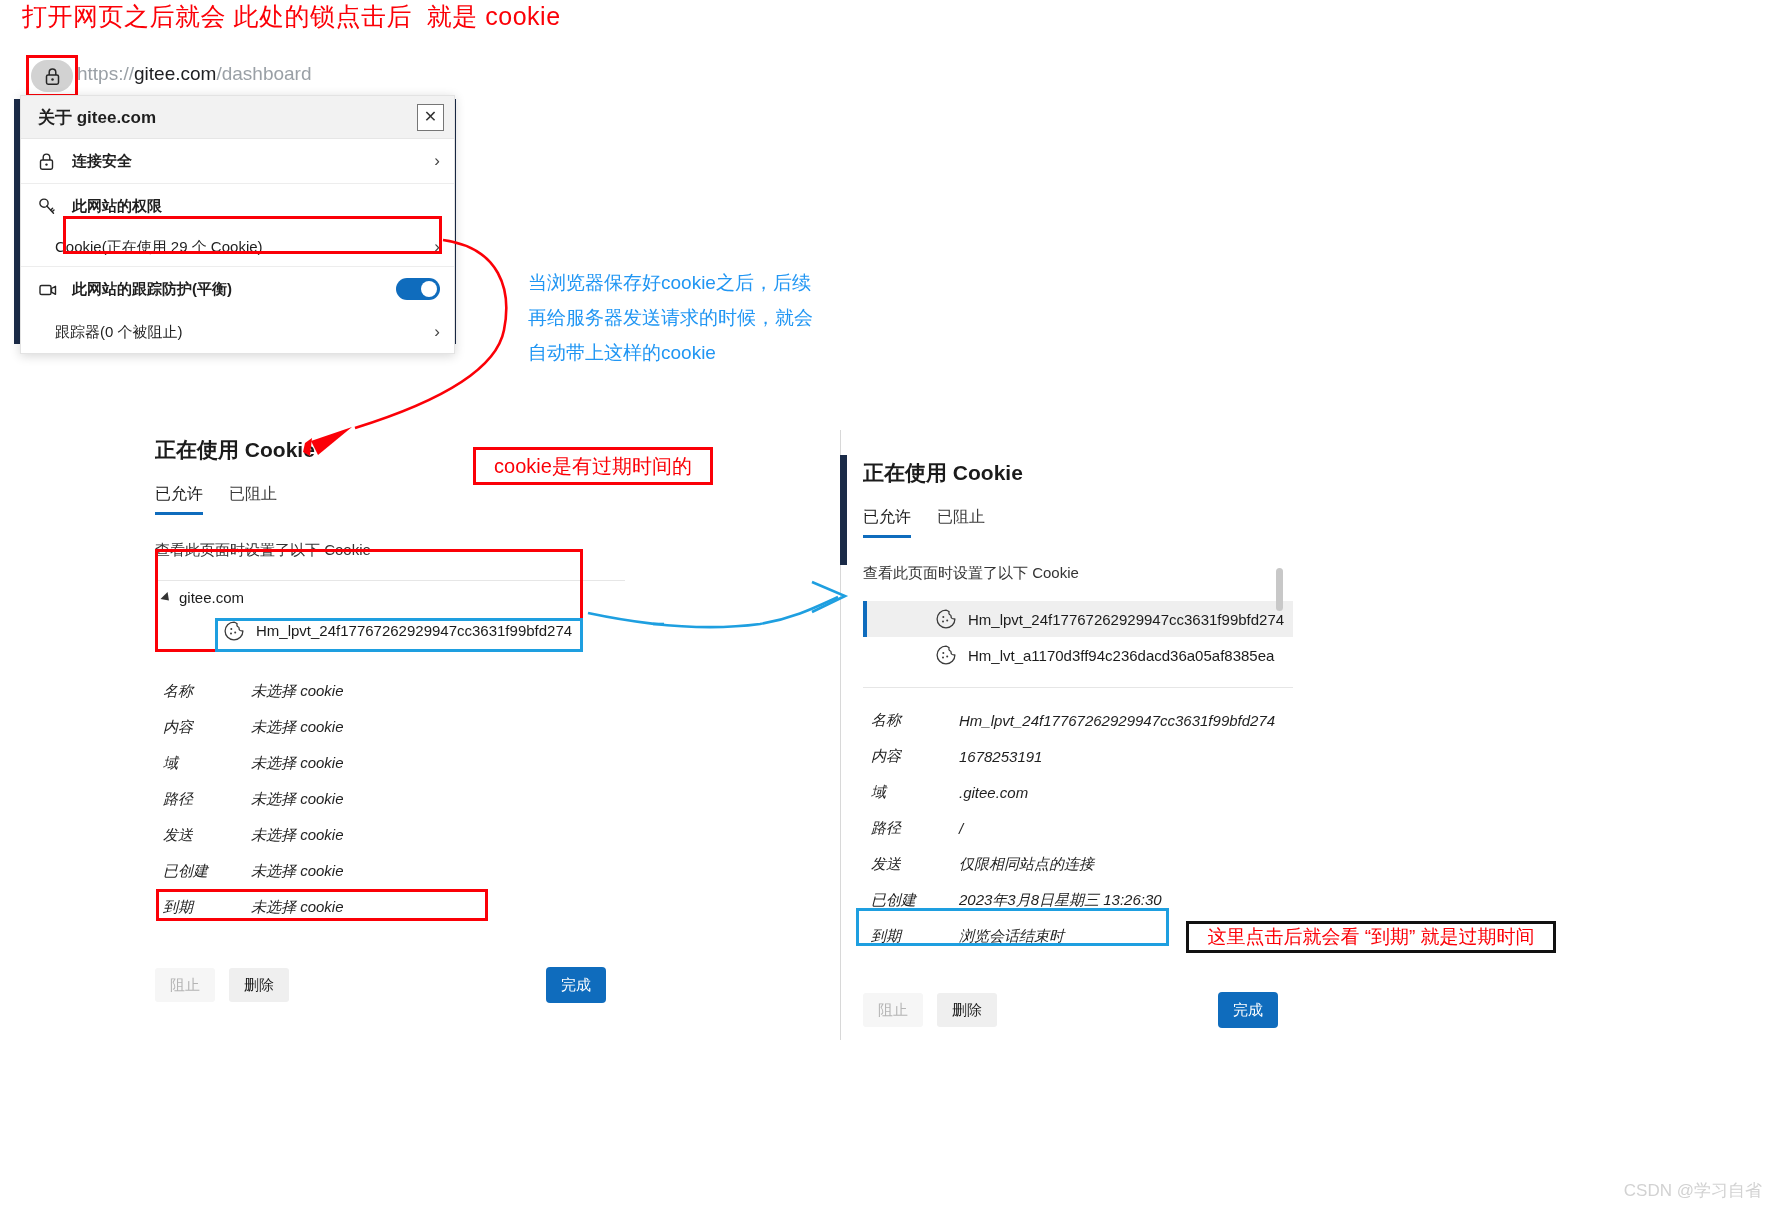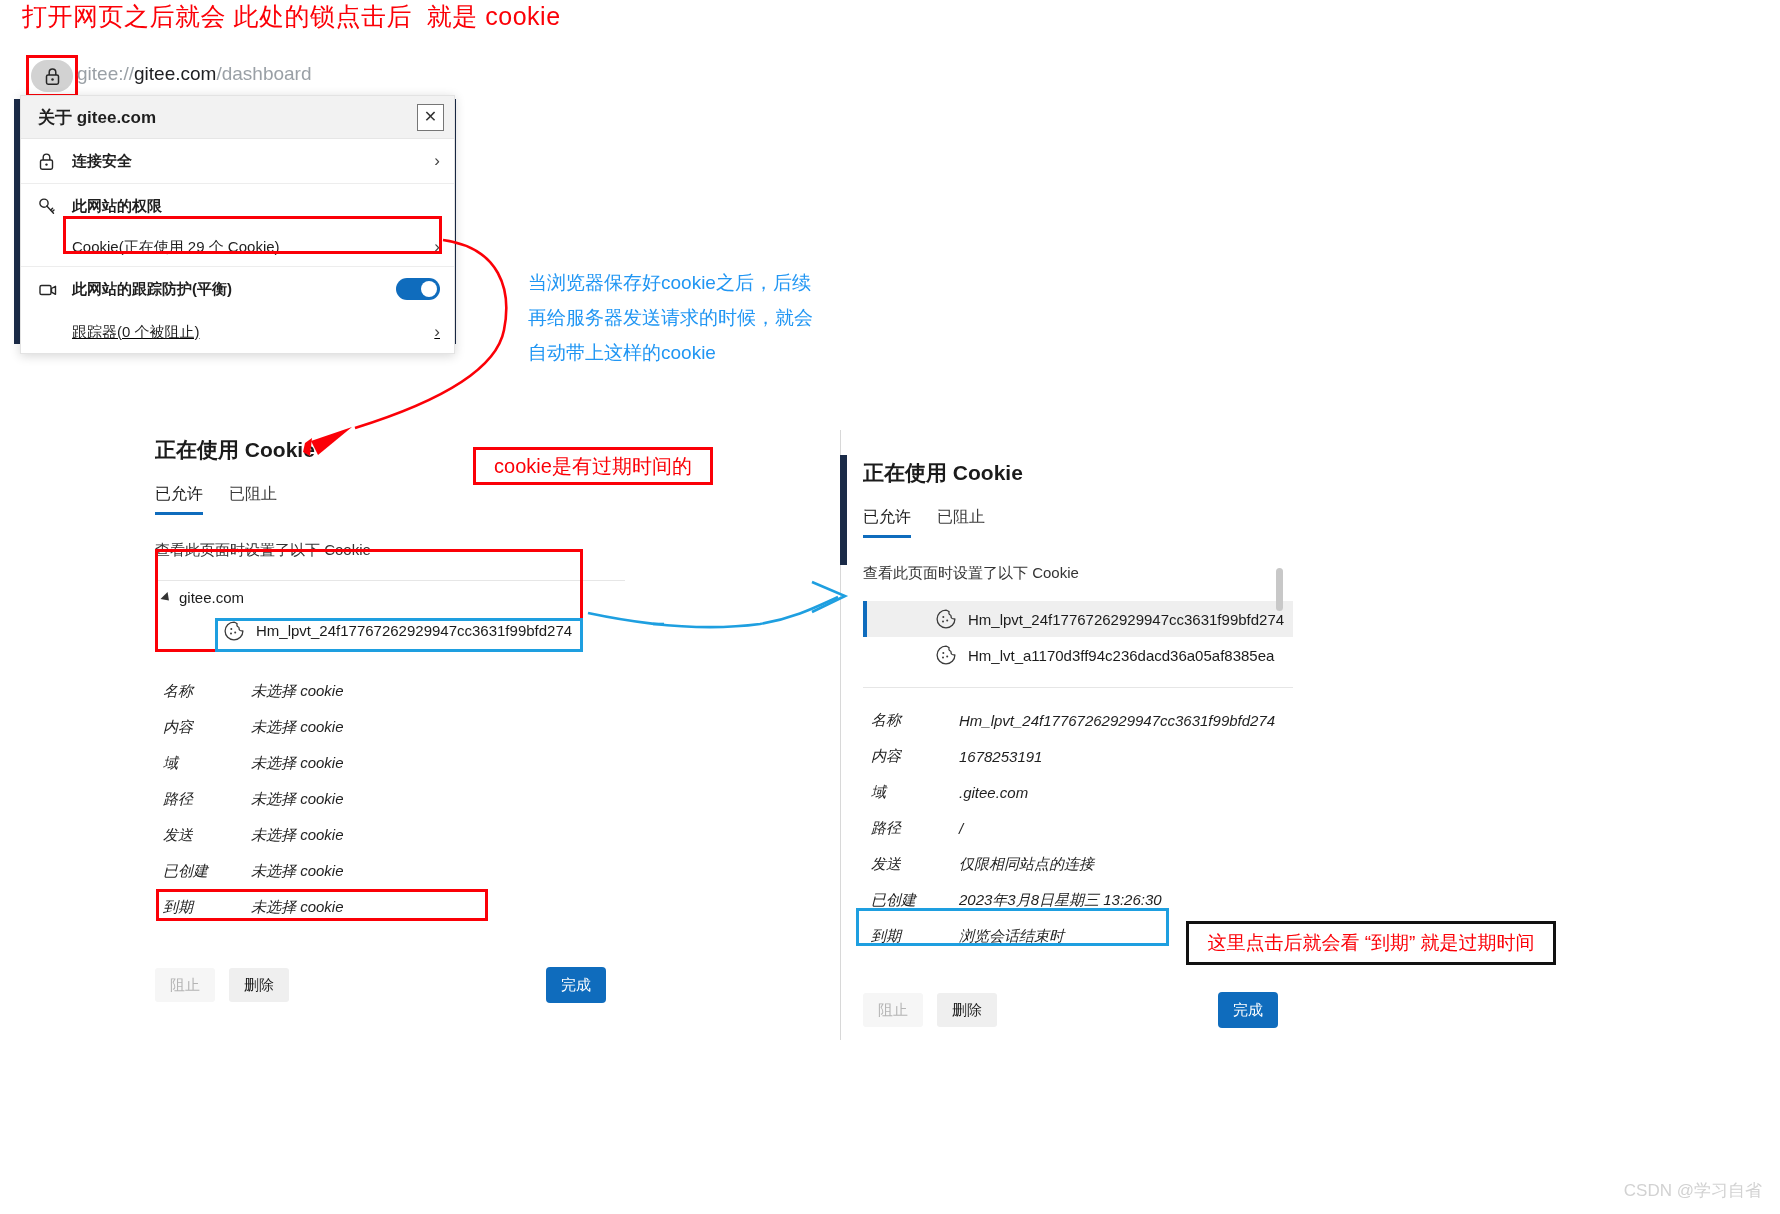--- a/index.html
+++ b/index.html
@@ -74,21 +74,21 @@
   }
   .fl-row {
     display: flex; align-items: center; min-height: 44px;
     padding: 0 14px 0 17px; position: relative;
   }
   .fl-row .ico { width: 34px; display: flex; align-items: center; color: #222; }
   .fl-row .lbl { flex: 1; font-size: 15px; color: #1f1f1f; }
   .fl-row .lbl.bold { font-weight: bold; }
   .fl-row .chev { font-size: 17px; color: #444; padding-left: 8px; }
   .fl-divider { height: 1px; background: #ededed; margin: 0 0 0 0; }
-  .fl-sub { padding-left: 51px; text-decoration: underline; }
+  .fl-sub { padding-left: 34px; }
   .toggle {
     width: 44px; height: 22px; border-radius: 11px; background: #0f6cbd;
     position: relative;
   }
   .toggle::after {
     content: ""; position: absolute; right: 3px; top: 3px;
     width: 16px; height: 16px; border-radius: 50%; background: #fff;
   }
   .cookie-row-hl {
     position: absolute; left: 63px; top: 216px;
@@ -171,21 +171,21 @@
 
   <div class="addr-strip"></div>
   <div class="lock-chip">
     <svg width="17" height="19" viewBox="0 0 17 19" fill="none" aria-hidden="true">
       <rect x="2.5" y="8" width="12" height="9.2" rx="1.6" stroke="#262626" stroke-width="1.5"></rect>
       <path d="M5.2 8V5.4a3.3 3.3 0 0 1 6.6 0V8" stroke="#262626" stroke-width="1.5"></path>
       <circle cx="8.5" cy="12.6" r="1.25" fill="#262626"></circle>
     </svg>
   </div>
   <div class="lock-hl"></div>
-  <div class="url-text"><span class="dim">gitee://</span><span class="strong">gitee.com</span><span class="dim">/dashboard</span></div>
+  <div class="url-text"><span class="dim">https://</span><span class="strong">gitee.com</span><span class="dim">/dashboard</span></div>
 
   <div class="flyout">
     <div class="flyout-header">
       <div class="flyout-title">关于 gitee.com</div>
       <div class="flyout-close">✕</div>
     </div>
 
     <div class="fl-row">
       <span class="ico">
         <svg width="17" height="19" viewBox="0 0 17 19" fill="none">
@@ -377,21 +377,21 @@
   <div class="rw-scroll"></div>
 
   <div class="hl-blue" style="left:856px; top:908px; width:313px; height:38px;"></div>
 
   <div class="blue-note">当浏览器保存好cookie之后，后续再给服务器发送请求的时候，就会自动带上这样的cookie</div>
 
   <div class="red-box-note" style="left:473px; top:447px; width:240px; height:38px; font-size:20px;">
     <span>cookie是有过期时间的</span>
   </div>
 
-  <div class="black-box-note" style="left:1186px; top:921px; width:370px; height:44px; font-size:19px;">
+  <div class="black-box-note" style="left:1186px; top:921px; width:370px; height:32px; font-size:19px;">
     <span>这里点击后就会看 “到期” 就是过期时间</span>
   </div>
 
   <svg class="anno" viewBox="0 0 1780 1214">
     <path d="M443 240 C 500 248, 512 290, 504 330 C 496 372, 432 404, 355 428" stroke="#fb0007" stroke-width="2.6" fill="none"></path>
     <path d="M311 441 L 352 427 L 318 455 Z" fill="#fb0007"></path>
     <path d="M305 443 L 312 438 L 310 456 L 303 452 Z" fill="#fb0007"></path>
     <path d="M588 613 C 640 624, 700 632, 760 624 C 795 618, 818 606, 838 597" stroke="#1e9fe0" stroke-width="2.6" fill="none"></path>
     <path d="M812 582 L 845 596 L 812 612" stroke="#1e9fe0" stroke-width="2.6" fill="none"></path>
     <path d="M653 624 L 664 624" stroke="#1e9fe0" stroke-width="2.6" fill="none"></path>

